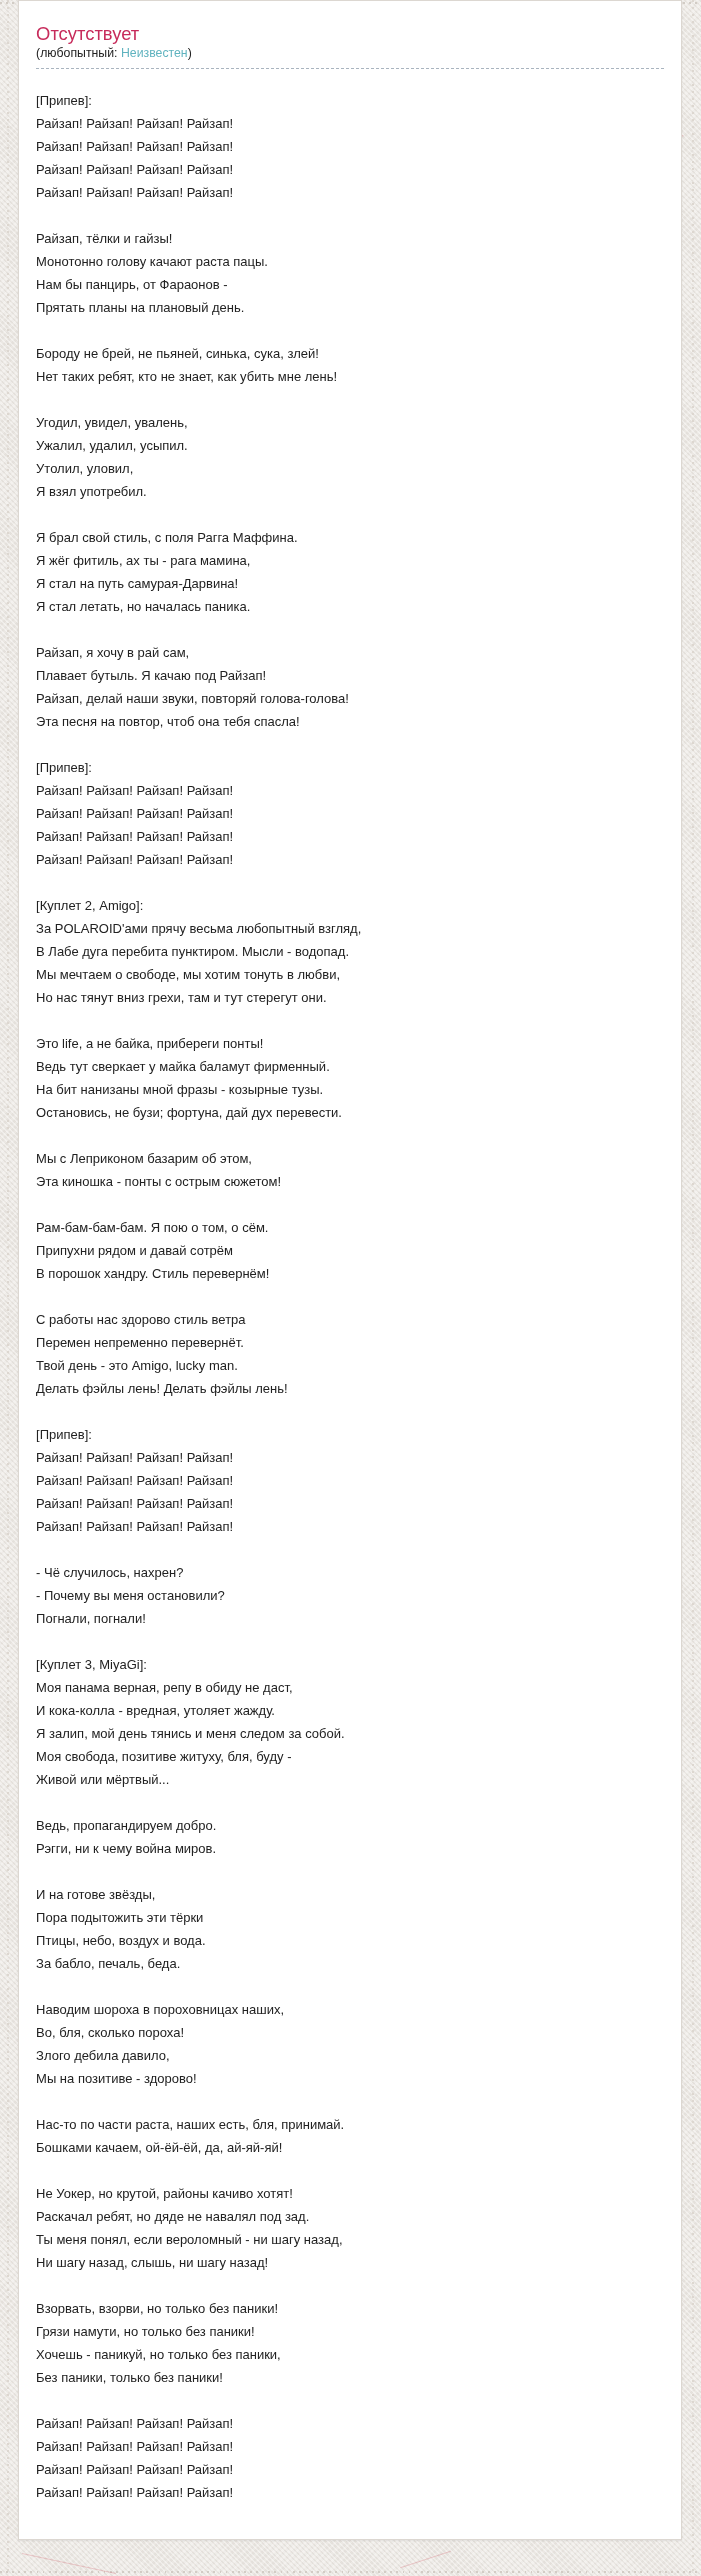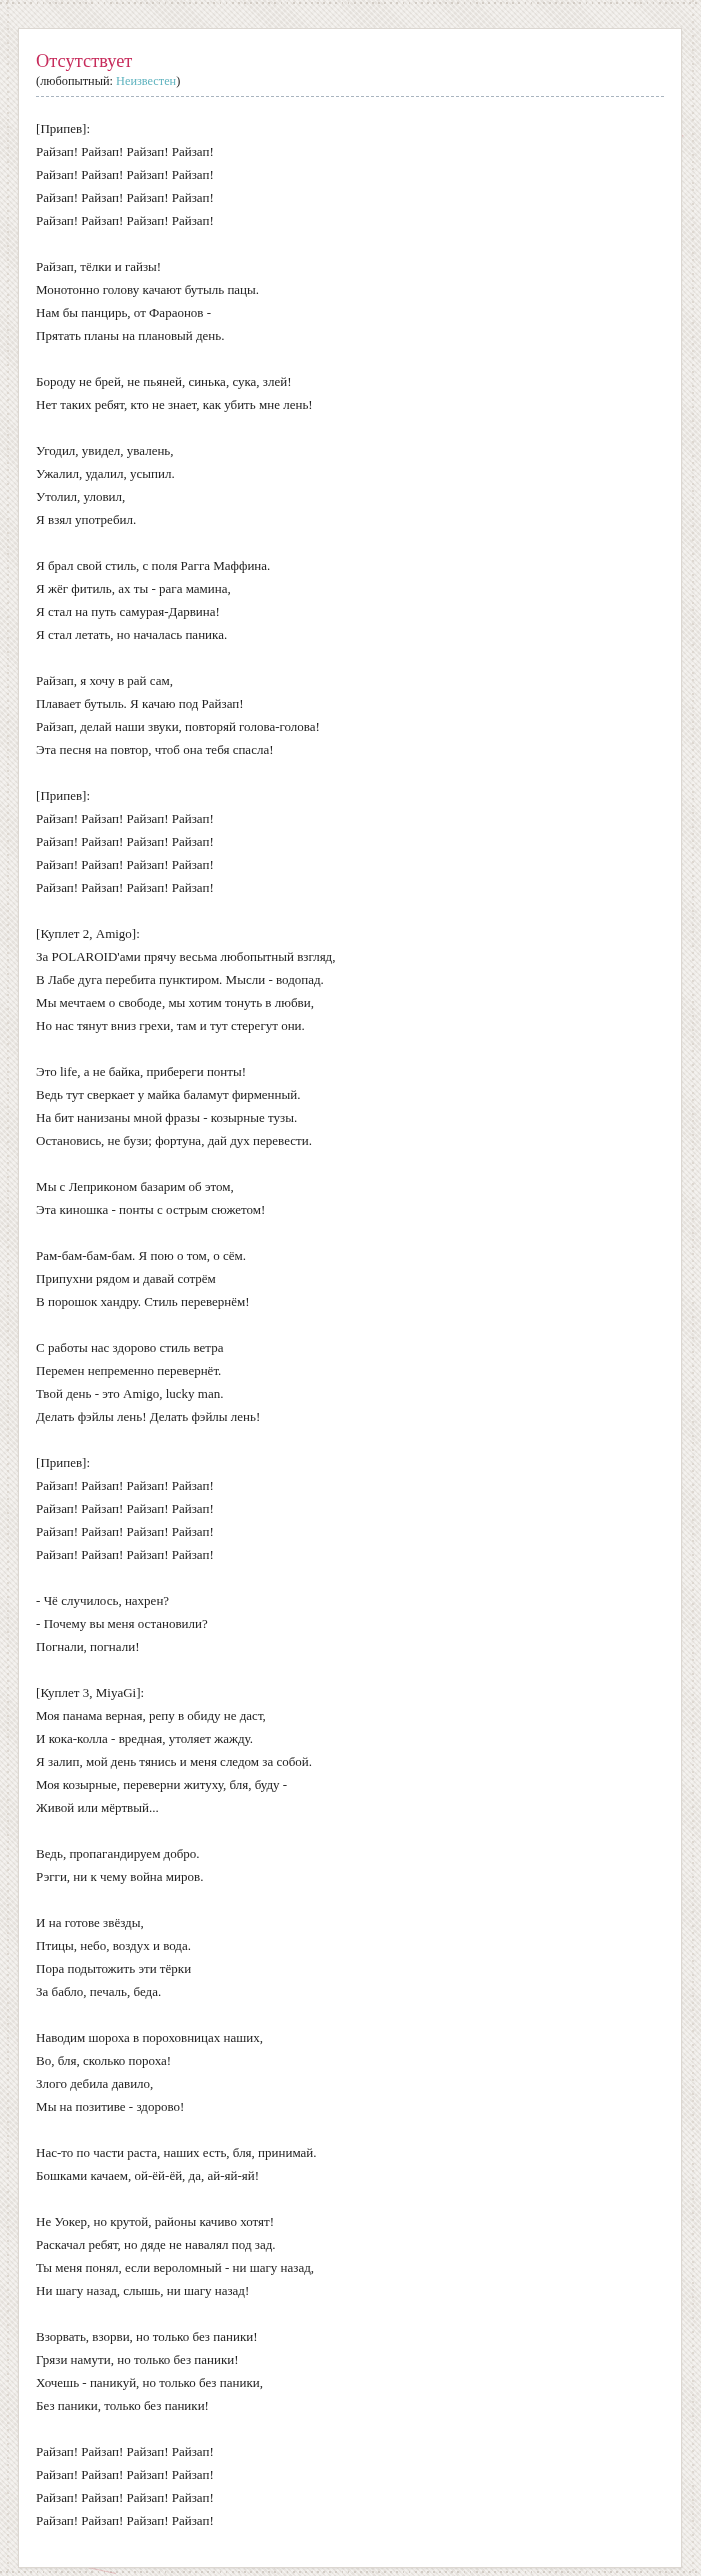--- a/index.html
+++ b/index.html
@@ -36,29 +36,28 @@
     height: 0;
     border-top: 0.9px solid rgba(214,120,130,0.35);
   }
   .scratch-1 { left: 21px;  bottom: 12.3px; width: 96px; transform: rotate(12deg); }
   .scratch-2 { left: 399px; bottom: 16px; width: 53px;  transform: rotate(-18deg); }
   .scratch-3 { right: 16px; top: 130px;   width: 23px;  transform: rotate(30deg); }
 
   .card {
     position: absolute;
     left: 18.4px;
-    top: 28px;
+    top: 0;
     width: 664px;
     height: 2540px;
     box-sizing: border-box;
     background: #ffffff;
     border: 0.9px solid #dcd7d1;
     box-shadow: 0 0.9px 1.8px rgba(0,0,0,0.07);
     padding: 21px 17.5px 21px 16.7px;
-    font-family: Liberation Serif, serif;
   }
   .song-title {
     margin: 0;
     font-size: 18.4px;
     line-height: 23px;
     font-weight: 400;
     color: #c72b5b;
   }
   .artist-line {
     font-size: 12.3px;
@@ -103,21 +102,21 @@
   </div>
 
   <div class="lyrics">
       <div class="lyric-line">[Припев]:</div>
       <div class="lyric-line">Райзап! Райзап! Райзап! Райзап!</div>
       <div class="lyric-line">Райзап! Райзап! Райзап! Райзап!</div>
       <div class="lyric-line">Райзап! Райзап! Райзап! Райзап!</div>
       <div class="lyric-line">Райзап! Райзап! Райзап! Райзап!</div>
       <div class="lyric-line"></div>
       <div class="lyric-line">Райзап, тёлки и гайзы!</div>
-      <div class="lyric-line">Монотонно голову качают бутыль пацы.</div>
+      <div class="lyric-line">Монотонно голову качают раста пацы.</div>
       <div class="lyric-line">Нам бы панцирь, от Фараонов -</div>
       <div class="lyric-line">Прятать планы на плановый день.</div>
       <div class="lyric-line"></div>
       <div class="lyric-line">Бороду не брей, не пьяней, синька, сука, злей!</div>
       <div class="lyric-line">Нет таких ребят, кто не знает, как убить мне лень!</div>
       <div class="lyric-line"></div>
       <div class="lyric-line">Угодил, увидел, увалень,</div>
       <div class="lyric-line">Ужалил, удалил, усыпил.</div>
       <div class="lyric-line">Утолил, уловил,</div>
       <div class="lyric-line">Я взял употребил.</div>
@@ -168,29 +167,29 @@
       <div class="lyric-line">Райзап! Райзап! Райзап! Райзап!</div>
       <div class="lyric-line"></div>
       <div class="lyric-line">- Чё случилось, нахрен?</div>
       <div class="lyric-line">- Почему вы меня остановили?</div>
       <div class="lyric-line">Погнали, погнали!</div>
       <div class="lyric-line"></div>
       <div class="lyric-line">[Куплет 3, MiyaGi]:</div>
       <div class="lyric-line">Моя панама верная, репу в обиду не даст,</div>
       <div class="lyric-line">И кока-колла - вредная, утоляет жажду.</div>
       <div class="lyric-line">Я залип, мой день тянись и меня следом за собой.</div>
-      <div class="lyric-line">Моя козырные, переверни житуху, бля, буду -</div>
+      <div class="lyric-line">Моя свобода, позитиве житуху, бля, буду -</div>
       <div class="lyric-line">Живой или мёртвый...</div>
       <div class="lyric-line"></div>
       <div class="lyric-line">Ведь, пропагандируем добро.</div>
       <div class="lyric-line">Рэгги, ни к чему война миров.</div>
       <div class="lyric-line"></div>
       <div class="lyric-line">И на готове звёзды,</div>
+      <div class="lyric-line">Пора подытожить эти тёрки</div>
       <div class="lyric-line">Птицы, небо, воздух и вода.</div>
-      <div class="lyric-line">Пора подытожить эти тёрки</div>
       <div class="lyric-line">За бабло, печаль, беда.</div>
       <div class="lyric-line"></div>
       <div class="lyric-line">Наводим шороха в пороховницах наших,</div>
       <div class="lyric-line">Во, бля, сколько пороха!</div>
       <div class="lyric-line">Злого дебила давило,</div>
       <div class="lyric-line">Мы на позитиве - здорово!</div>
       <div class="lyric-line"></div>
       <div class="lyric-line">Нас-то по части раста, наших есть, бля, принимай.</div>
       <div class="lyric-line">Бошками качаем, ой-ёй-ёй, да, ай-яй-яй!</div>
       <div class="lyric-line"></div>

